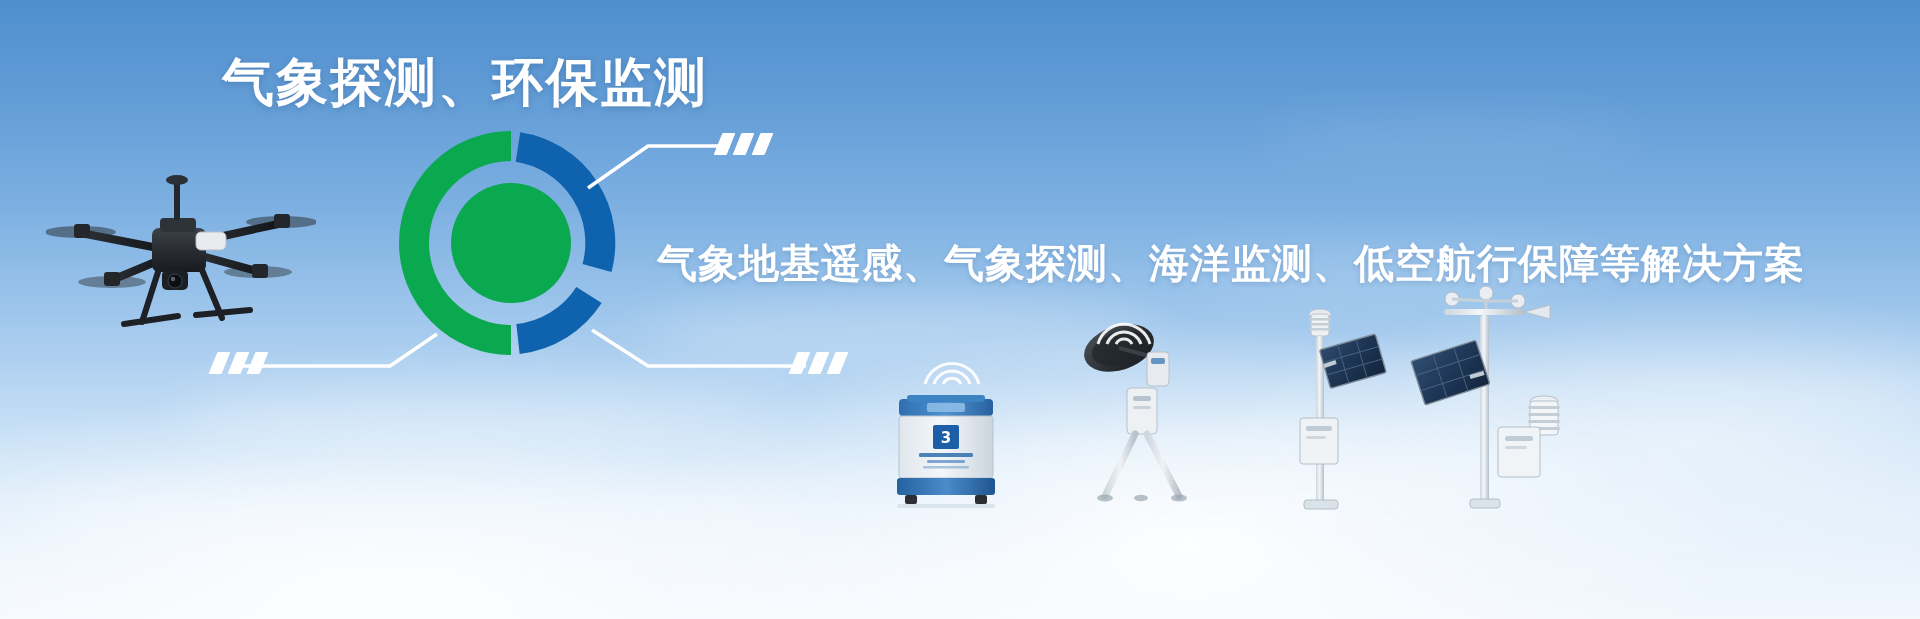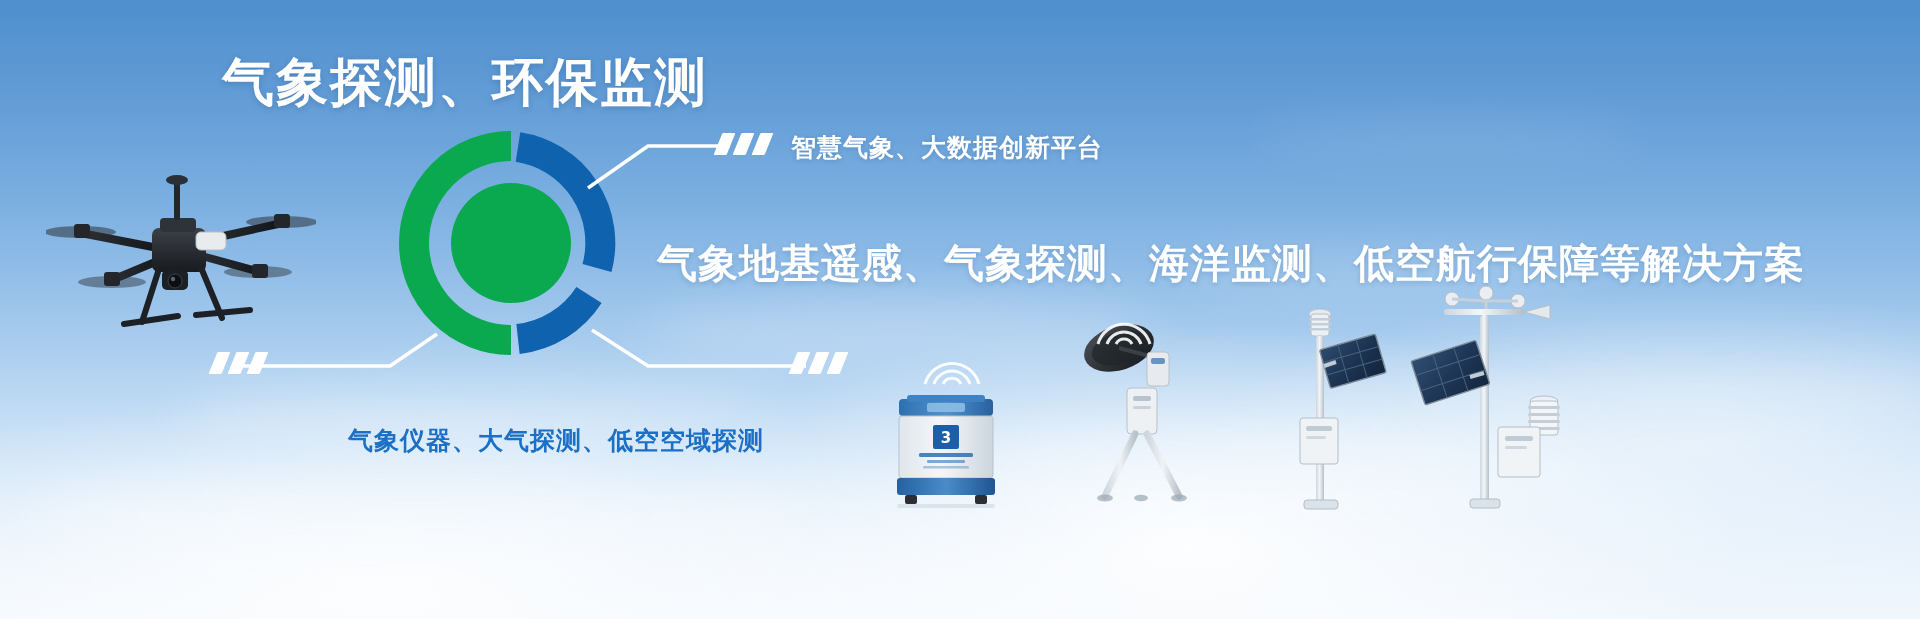--- a/index.html
+++ b/index.html
@@ -224,25 +224,23 @@
       <i></i>
   </div>
   <div class="slashes sl-right">
     <i></i>
       <i></i>
       <i></i>
   </div>
 
   <div class="title">气象探测、环保监测</div>
 
-  <div class="callout-top">智慧气象、大数据创新平台</div>
 
   <div class="callout-main">气象地基遥感、气象探测、海洋监测、低空航行保障等解决方案</div>
 
-  <div class="callout-bottom">气象仪器、大气探测、低空空域探测</div>
 
   <div class="device cabinet">
     <svg width="106" height="115" viewBox="0 0 106 115">
       <defs>
         <linearGradient id="gCab" x1="0" y1="0" x2="1" y2="0">
           <stop offset="0" stop-color="#dfe6ec"></stop>
             <stop offset=".45" stop-color="#f4f7fa"></stop>
           <stop offset="1" stop-color="#cbd5de"></stop>
         </linearGradient>
         <linearGradient id="gCabTop" x1="0" y1="0" x2="1" y2="0">

